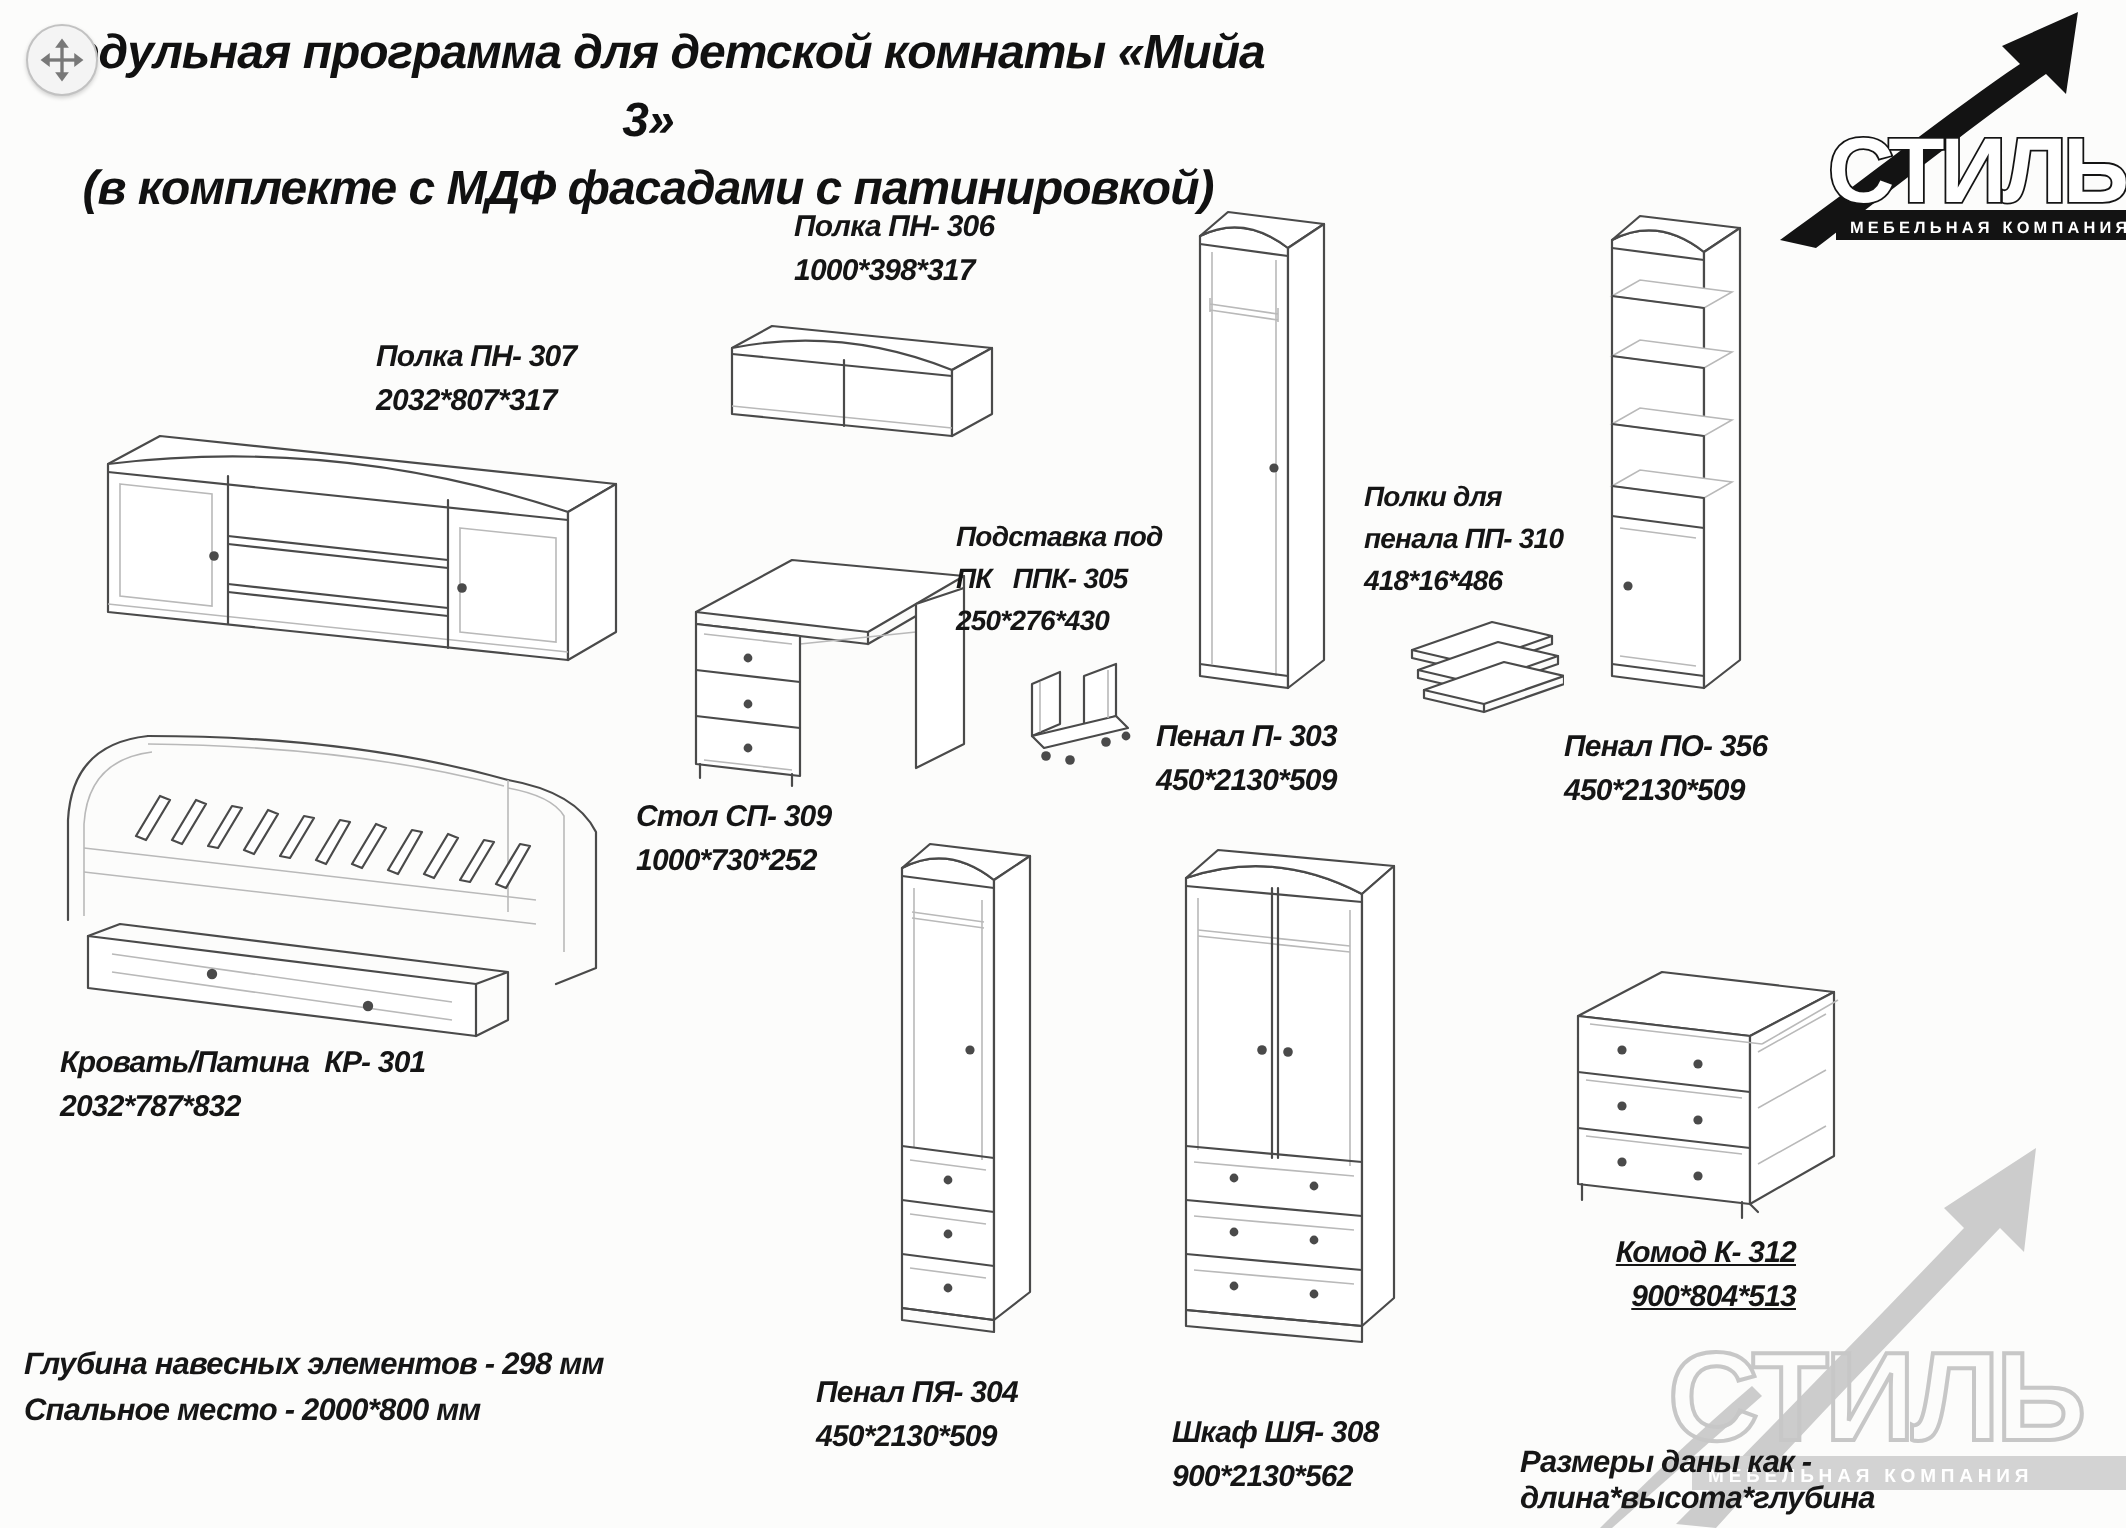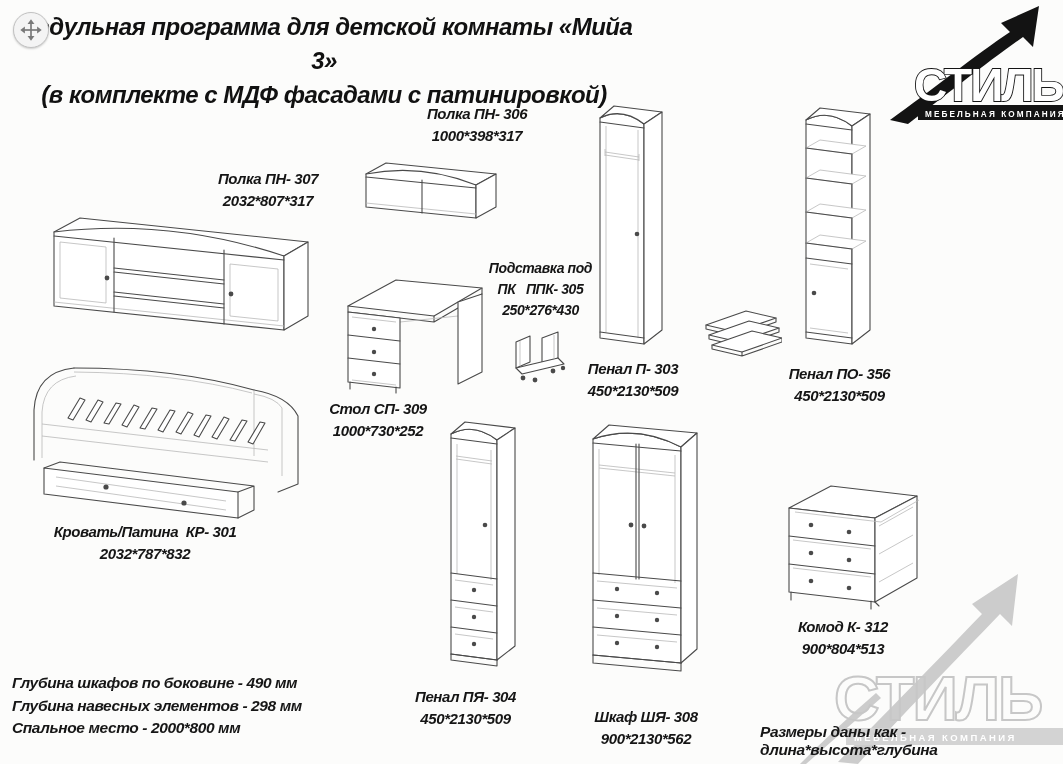--- a/index.html
+++ b/index.html
@@ -3,23 +3,23 @@
 <meta charset="utf-8">
 <style>
   html,body{margin:0;padding:0;}
   body{width:1063px;height:764px;overflow:hidden;background:#f4f4f2;}
   .stage{position:relative;width:1063px;height:764px;background:#fcfcfb;overflow:hidden;
          font-family:"Liberation Sans", sans-serif;color:#161616;}
   .abs{position:absolute;}
   .title{left:4px;top:10px;width:640px;text-align:center;font-weight:bold;font-style:italic;
          font-size:24px;line-height:34px;letter-spacing:-0.5px;color:#111;z-index:2;}
   .lbl{position:absolute;font-weight:bold;font-style:italic;font-size:15px;line-height:22px;
-       letter-spacing:-0.4px;color:#151515;text-align:center;z-index:3;}
+       letter-spacing:-0.4px;color:#151515;text-align:left;z-index:3;}
   .lbl.sm{font-size:14px;line-height:21px;}
-  .lbl.left{text-align:center;}
+  .lbl.left{text-align:right;text-decoration:underline;}
   .notes{left:12px;top:672px;width:300px;font-weight:bold;font-style:italic;font-size:15.5px;
          line-height:22.5px;letter-spacing:-0.4px;text-align:left;z-index:3;}
   .footnote{left:760px;top:712px;width:300px;font-weight:bold;font-style:italic;font-size:15.5px;
             letter-spacing:-0.4px;z-index:4;text-align:left;margin-top:11px;}
   .drawing{position:absolute;z-index:1;}
   .ln{fill:none;stroke:#4a4a4a;stroke-width:1.1;stroke-linejoin:round;stroke-linecap:round;}
   .lnf{fill:#ffffff;stroke:#4a4a4a;stroke-width:1.1;stroke-linejoin:round;}
   .thin{fill:none;stroke:#b9b9b9;stroke-width:0.8;}
   .thinf{fill:#ffffff;stroke:#b9b9b9;stroke-width:0.8;}
   .hdl{fill:#4a4a4a;stroke:none;}
@@ -259,20 +259,25 @@
   <div class="lbl" style="left:318px;top:398px;width:120px">
     <div>Стол СП- 309</div>
     <div>1000*730*252</div>
   </div>
 
   <div class="lbl" style="left:578px;top:358px;width:110px">
     <div>Пенал П- 303</div>
     <div>450*2130*509</div>
   </div>
 
+  <div class="lbl sm" style="left:682px;top:238px;width:115px">
+    <div>Полки для</div>
+    <div>пенала ПП- 310</div>
+    <div>418*16*486</div>
+  </div>
 
   <div class="lbl" style="left:782px;top:363px;width:115px">
     <div>Пенал ПО- 356</div>
     <div>450*2130*509</div>
   </div>
 
   <div class="lbl" style="left:30px;top:521px;width:230px">
     <div>Кровать/Патина&nbsp; КР- 301</div>
     <div>2032*787*832</div>
   </div>
@@ -286,20 +291,19 @@
     <div>Шкаф ШЯ- 308</div>
     <div>900*2130*562</div>
   </div>
 
   <div class="lbl left" style="left:788px;top:616px;width:110px">
     <div>Комод К- 312</div>
     <div>900*804*513</div>
   </div>
 
   <div class="abs notes">
-    <div>Глубина шкафов по боковине - 490 мм</div>
     <div>Глубина навесных элементов - 298 мм</div>
     <div>Спальное место - 2000*800 мм</div>
   </div>
 
   <div class="abs footnote">Размеры даны как - длина*высота*глубина</div>
 
 </div>
 
 </body></html>

